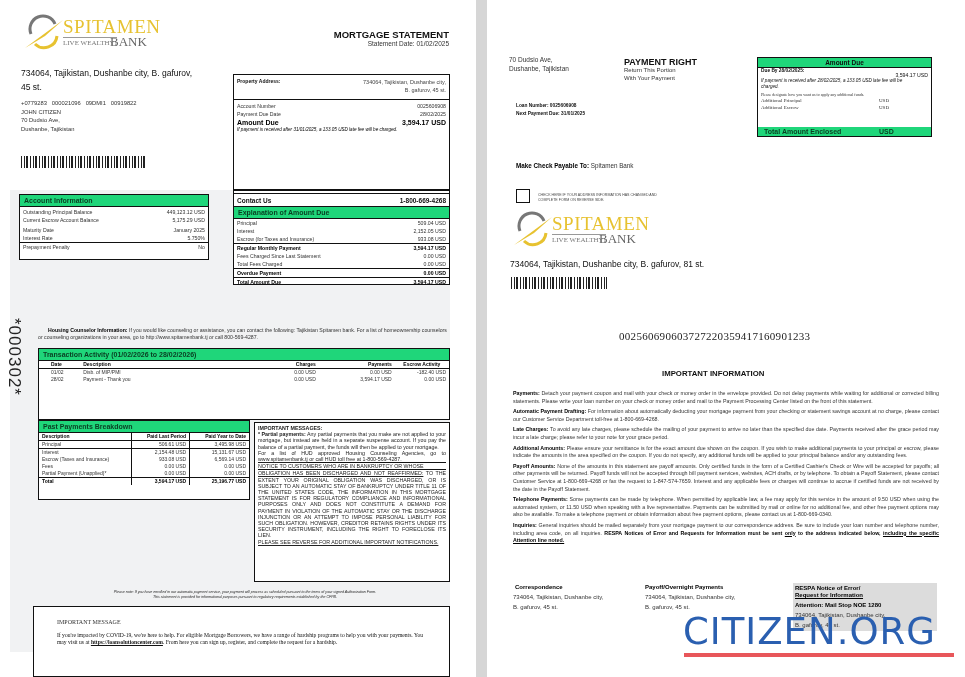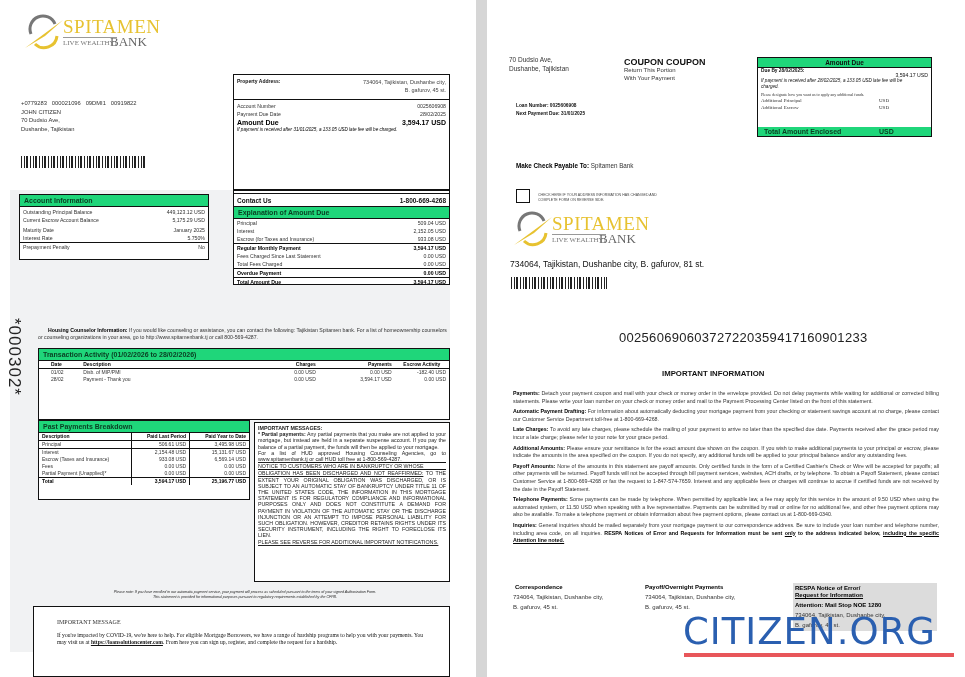--- a/index.html
+++ b/index.html
@@ -44,28 +44,36 @@
     <svg width="42" height="40" viewBox="0 0 42 40">
       <path d="M8 20 A13 13 0 0 1 32 10" fill="none" stroke="#777" stroke-width="3"></path>
       <path d="M12 30 A13 13 0 0 0 34 22" fill="none" stroke="#e7c230" stroke-width="3"></path>
       <path d="M2 34 L40 6 L22 22 Z" fill="#e7c230"></path>
     </svg>
     <span class="t1">SPITAMEN</span>
     <span class="t2">LIVE WEALTHY!</span>
     <span class="t3">BANK</span>
   </div>
 
+  <div class="abs" style="left:21px;top:66px;font-size:8.5px;line-height:14px">
+    <div>734064, Tajikistan, Dushanbe city, B. gafurov,</div>
+    <div>45 st.</div>
+  </div>
   <div class="abs" style="left:21px;top:99px;font-size:5.8px;line-height:8.5px;color:#333">
     <div style="white-space:pre">+0779283   000021096   09DMI1   00919822</div>
     <div>JOHN  CITIZEN</div>
     <div>70 Dudsio Ave,</div>
     <div>Dushanbe, Tajikistan</div>
   </div>
   <div class="barcode" style="left:21px;top:156px;width:124px"></div>
 
+  <div class="abs" style="left:300px;top:29px;width:149px;text-align:right">
+    <div style="font-weight:bold;font-size:9.5px">MORTGAGE STATEMENT</div>
+    <div style="font-size:6.5px;color:#333">Statement Date: 01/02/2025</div>
+  </div>
 
   <div class="box" style="left:233px;top:74px;width:217px;height:116px">
     <div style="display:flex;justify-content:space-between;padding:3px 3px 0;height:24px">
       <span style="font-size:5px;font-weight:bold">Property Address:</span>
       <span style="font-size:5.5px;color:#444;text-align:right;line-height:8px">
         <span>734064, Tajikistan, Dushanbe city,</span><br>
         <span>B. gafurov, 45 st.</span>
       </span>
     </div>
     <div class="sep" style="margin:0 0 2px"></div>
@@ -257,21 +265,21 @@
     </div>
   </div>
 </div>
 
 <div class="page" id="pageR">
   <div class="abs" style="left:22px;top:55px;font-size:6.5px;line-height:9px;color:#333">
     <div>70 Dudsio Ave,</div>
     <div>Dushanbe, Tajikistan</div>
   </div>
   <div class="abs" style="left:137px;top:57px">
-    <div style="font-weight:bold;font-size:9px">COUPON COUPON</div>
+    <div style="font-weight:bold;font-size:9px">PAYMENT RIGHT</div>
     <div style="font-size:6px;line-height:7.5px;color:#333">Return This Portion</div>
     <div style="font-size:6px;line-height:7.5px;color:#333">With Your Payment</div>
   </div>
   <div class="abs" style="left:29px;top:102px;font-size:4.8px;line-height:8px;font-weight:bold">
     <div><span>Loan Number:</span> <span>0025606908</span></div>
     <div><span>Next Payment Due:</span> <span>31/01/2025</span></div>
   </div>
   <div class="abs" style="left:29px;top:162px;font-size:6.3px;color:#333">
     <b style="color:#000">Make Check Payable To:</b> <span>Spitamen Bank</span>
   </div>
@@ -307,21 +315,21 @@
       <path d="M12 30 A13 13 0 0 0 34 22" fill="none" stroke="#e7c230" stroke-width="3"></path>
       <path d="M2 34 L40 6 L22 22 Z" fill="#e7c230"></path>
     </svg>
     <span class="t1">SPITAMEN</span>
     <span class="t2">LIVE WEALTHY!</span>
     <span class="t3">BANK</span>
   </div>
   <div class="abs" style="left:23px;top:259px;font-size:8.5px">734064, Tajikistan, Dushanbe city, B. gafurov, 81 st.</div>
   <div class="barcode" style="left:24px;top:277px;width:96px"></div>
 
-  <div class="abs" style="left:132px;top:330px;font-family:Liberation Sans, sans-serif;font-size:13px;letter-spacing:0.3px;color:#222">002560690603727220359417160901233</div>
+  <div class="abs" style="left:132px;top:330px;font-family:Liberation Serif, serif;font-size:11px;letter-spacing:0.3px;color:#222">002560690603727220359417160901233</div>
 
   <div class="abs" style="left:175px;top:369px;font-weight:bold;font-size:7.8px">IMPORTANT INFORMATION</div>
 
   <div class="abs" style="left:26px;top:390px;width:426px">
     <div id="infoParas">
         <div class="para"><b>Payments:</b><span> Detach your payment coupon and mail with your check or money order in the envelope provided. Do not delay payments while waiting for additional or corrected billing statements. Please write your loan number on your check or money order and mail to the Payment Processing Center listed on the front of this statement.</span></div>
         <div class="para"><b>Automatic Payment Drafting:</b><span> For information about automatically deducting your mortgage payment from your checking or statement savings account at no charge, please contact our Customer Service Department toll-free at 1-800-669-4268.</span></div>
         <div class="para"><b>Late Charges:</b><span> To avoid any late charges, please schedule the mailing of your payment to arrive no later than the specified due date. Payments received after the grace period may incur a late charge; please refer to your note for your grace period.</span></div>
         <div class="para"><b>Additional Amounts:</b><span> Please ensure your remittance is for the exact amount due shown on the coupon. If you wish to make additional payments to your principal or escrow, please indicate the amounts in the area specified on the coupon. If you do not specify, any additional funds will be applied to your principal balance and/or any outstanding fees.</span></div>
         <div class="para"><b>Payoff Amounts:</b><span> None of the amounts in this statement are payoff amounts. Only certified funds in the form of a Certified Cashier's Check or Wire will be accepted for payoffs; all other payments will be returned.  Payoff funds will not be accepted through bill payment services, websites, ACH drafts, or by telephone.  To obtain a Payoff Statement, please contact Customer Service at 1-800-669-4268 or fax the request to 1-847-574-7659. Interest and any applicable fees or charges will continue to accrue if certified funds are not received by the date in the Payoff Statement.</span></div>

